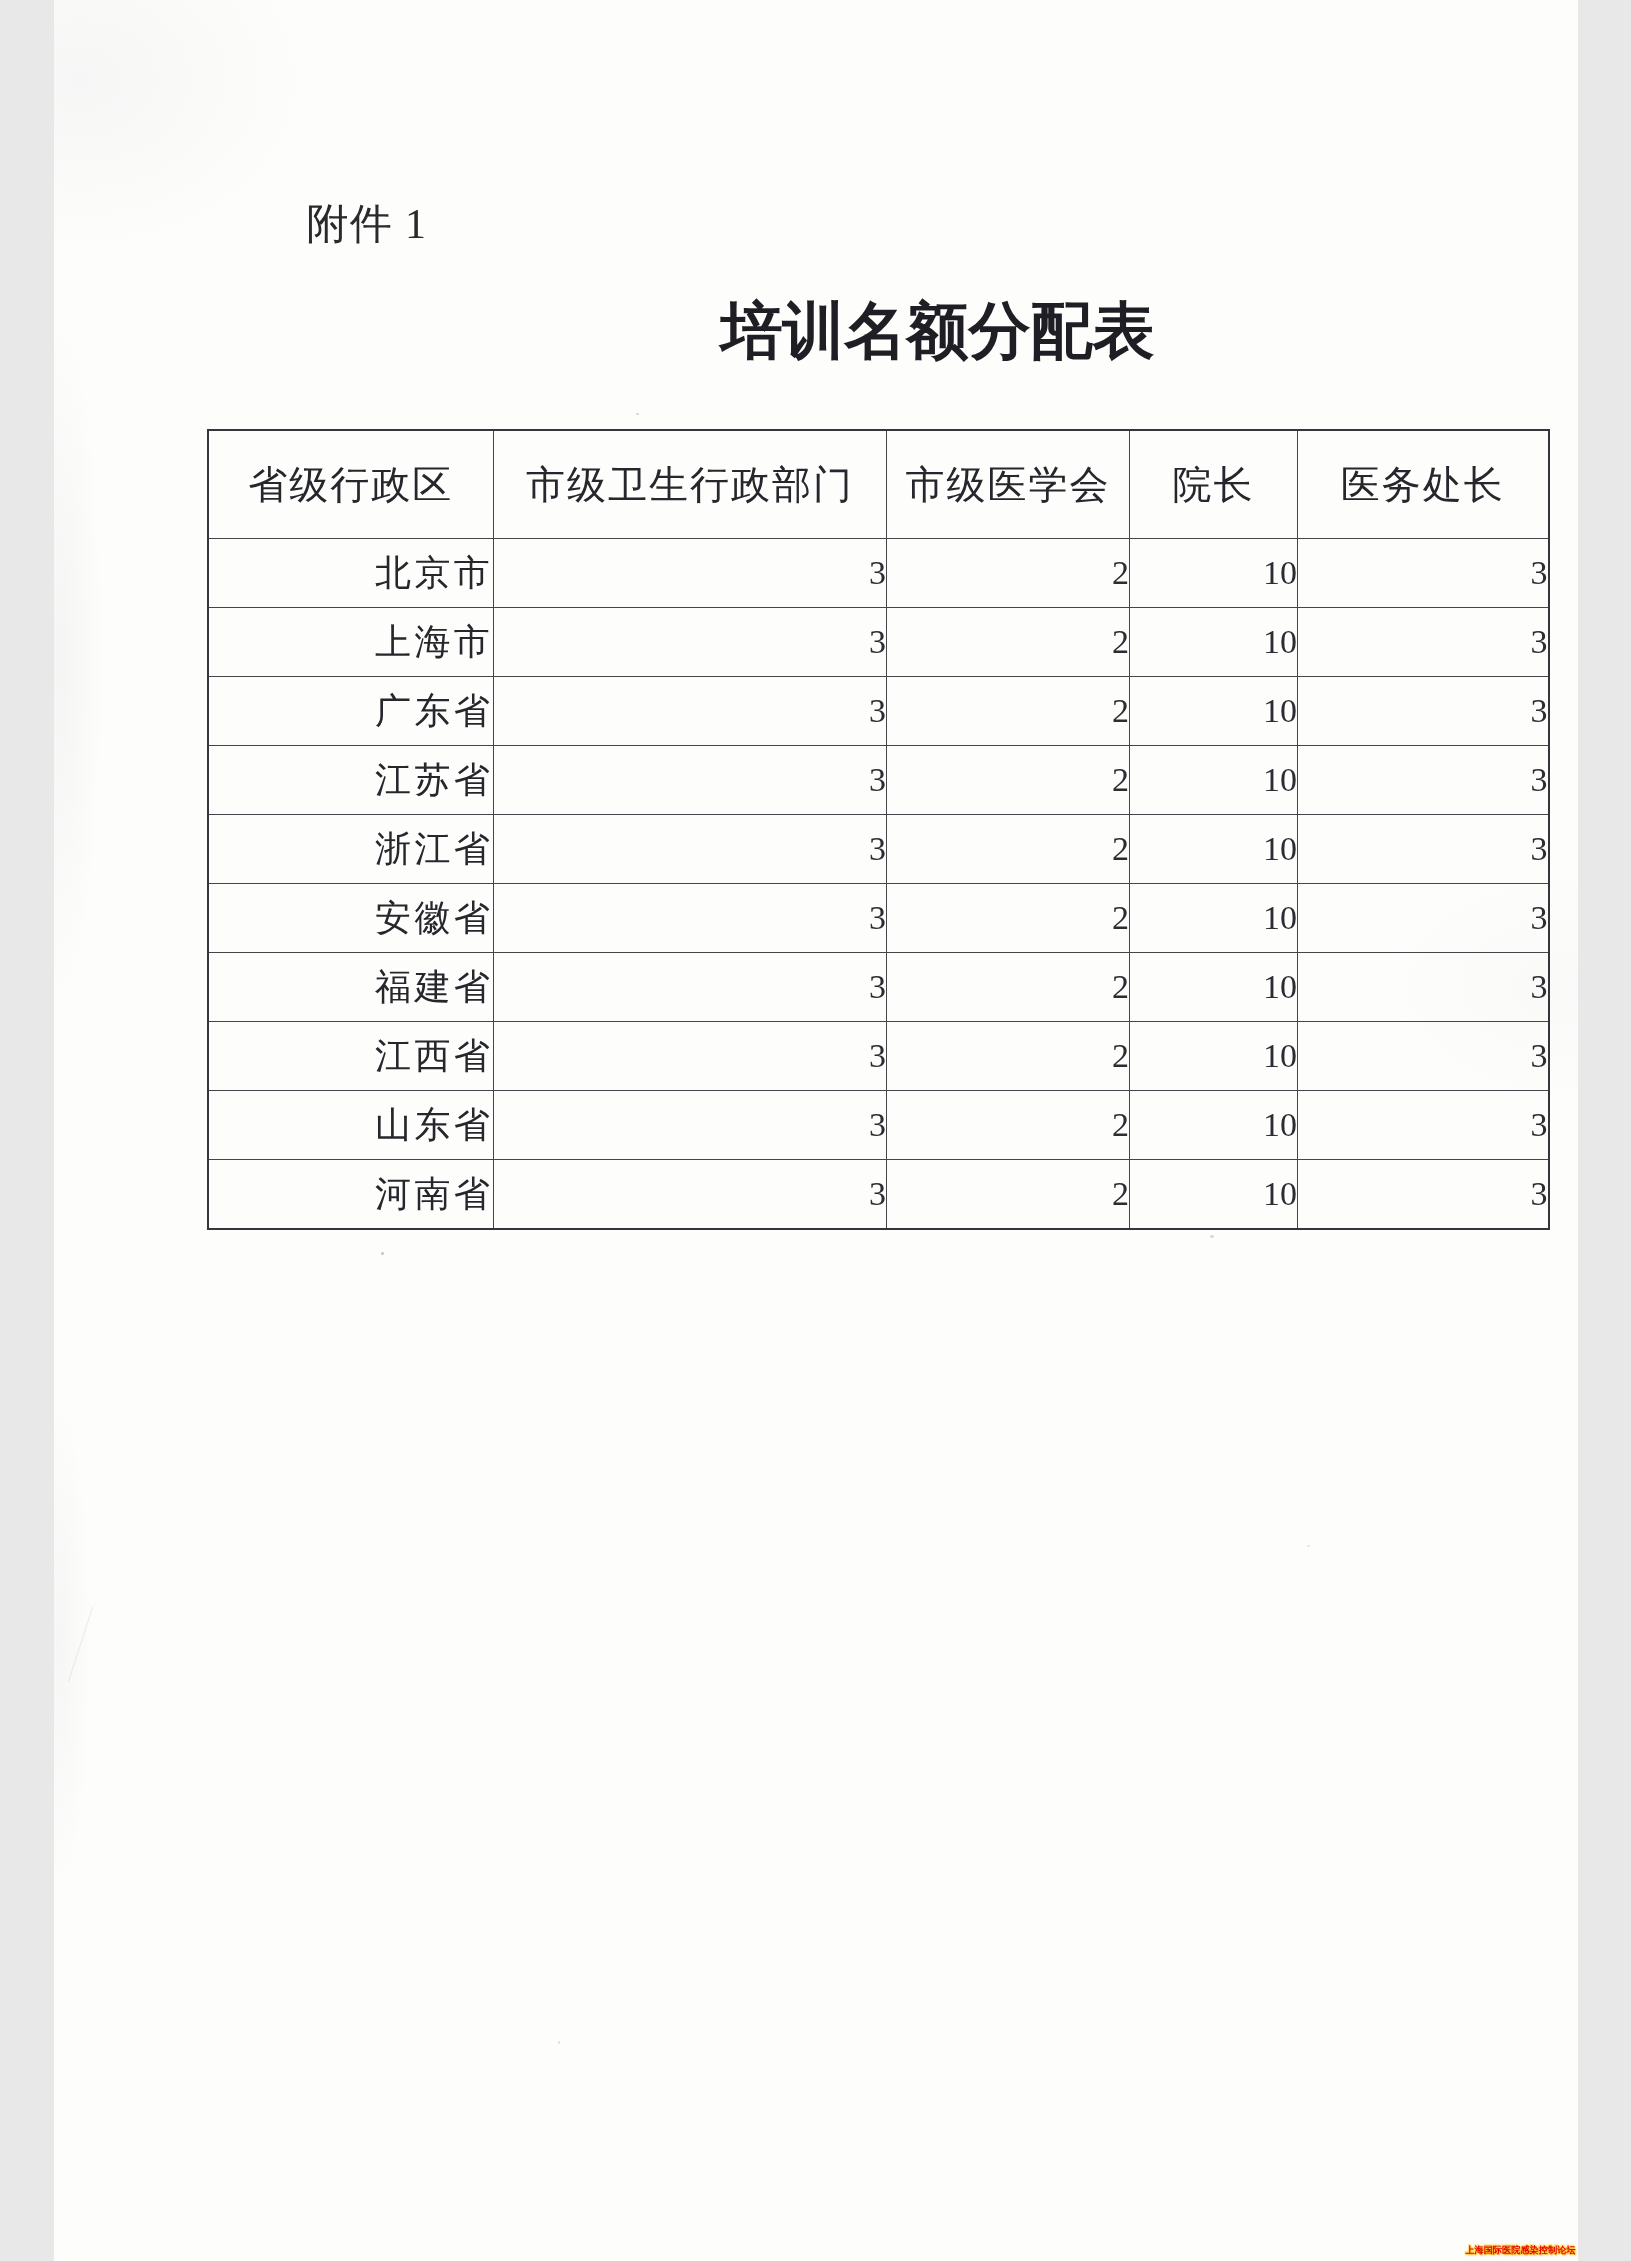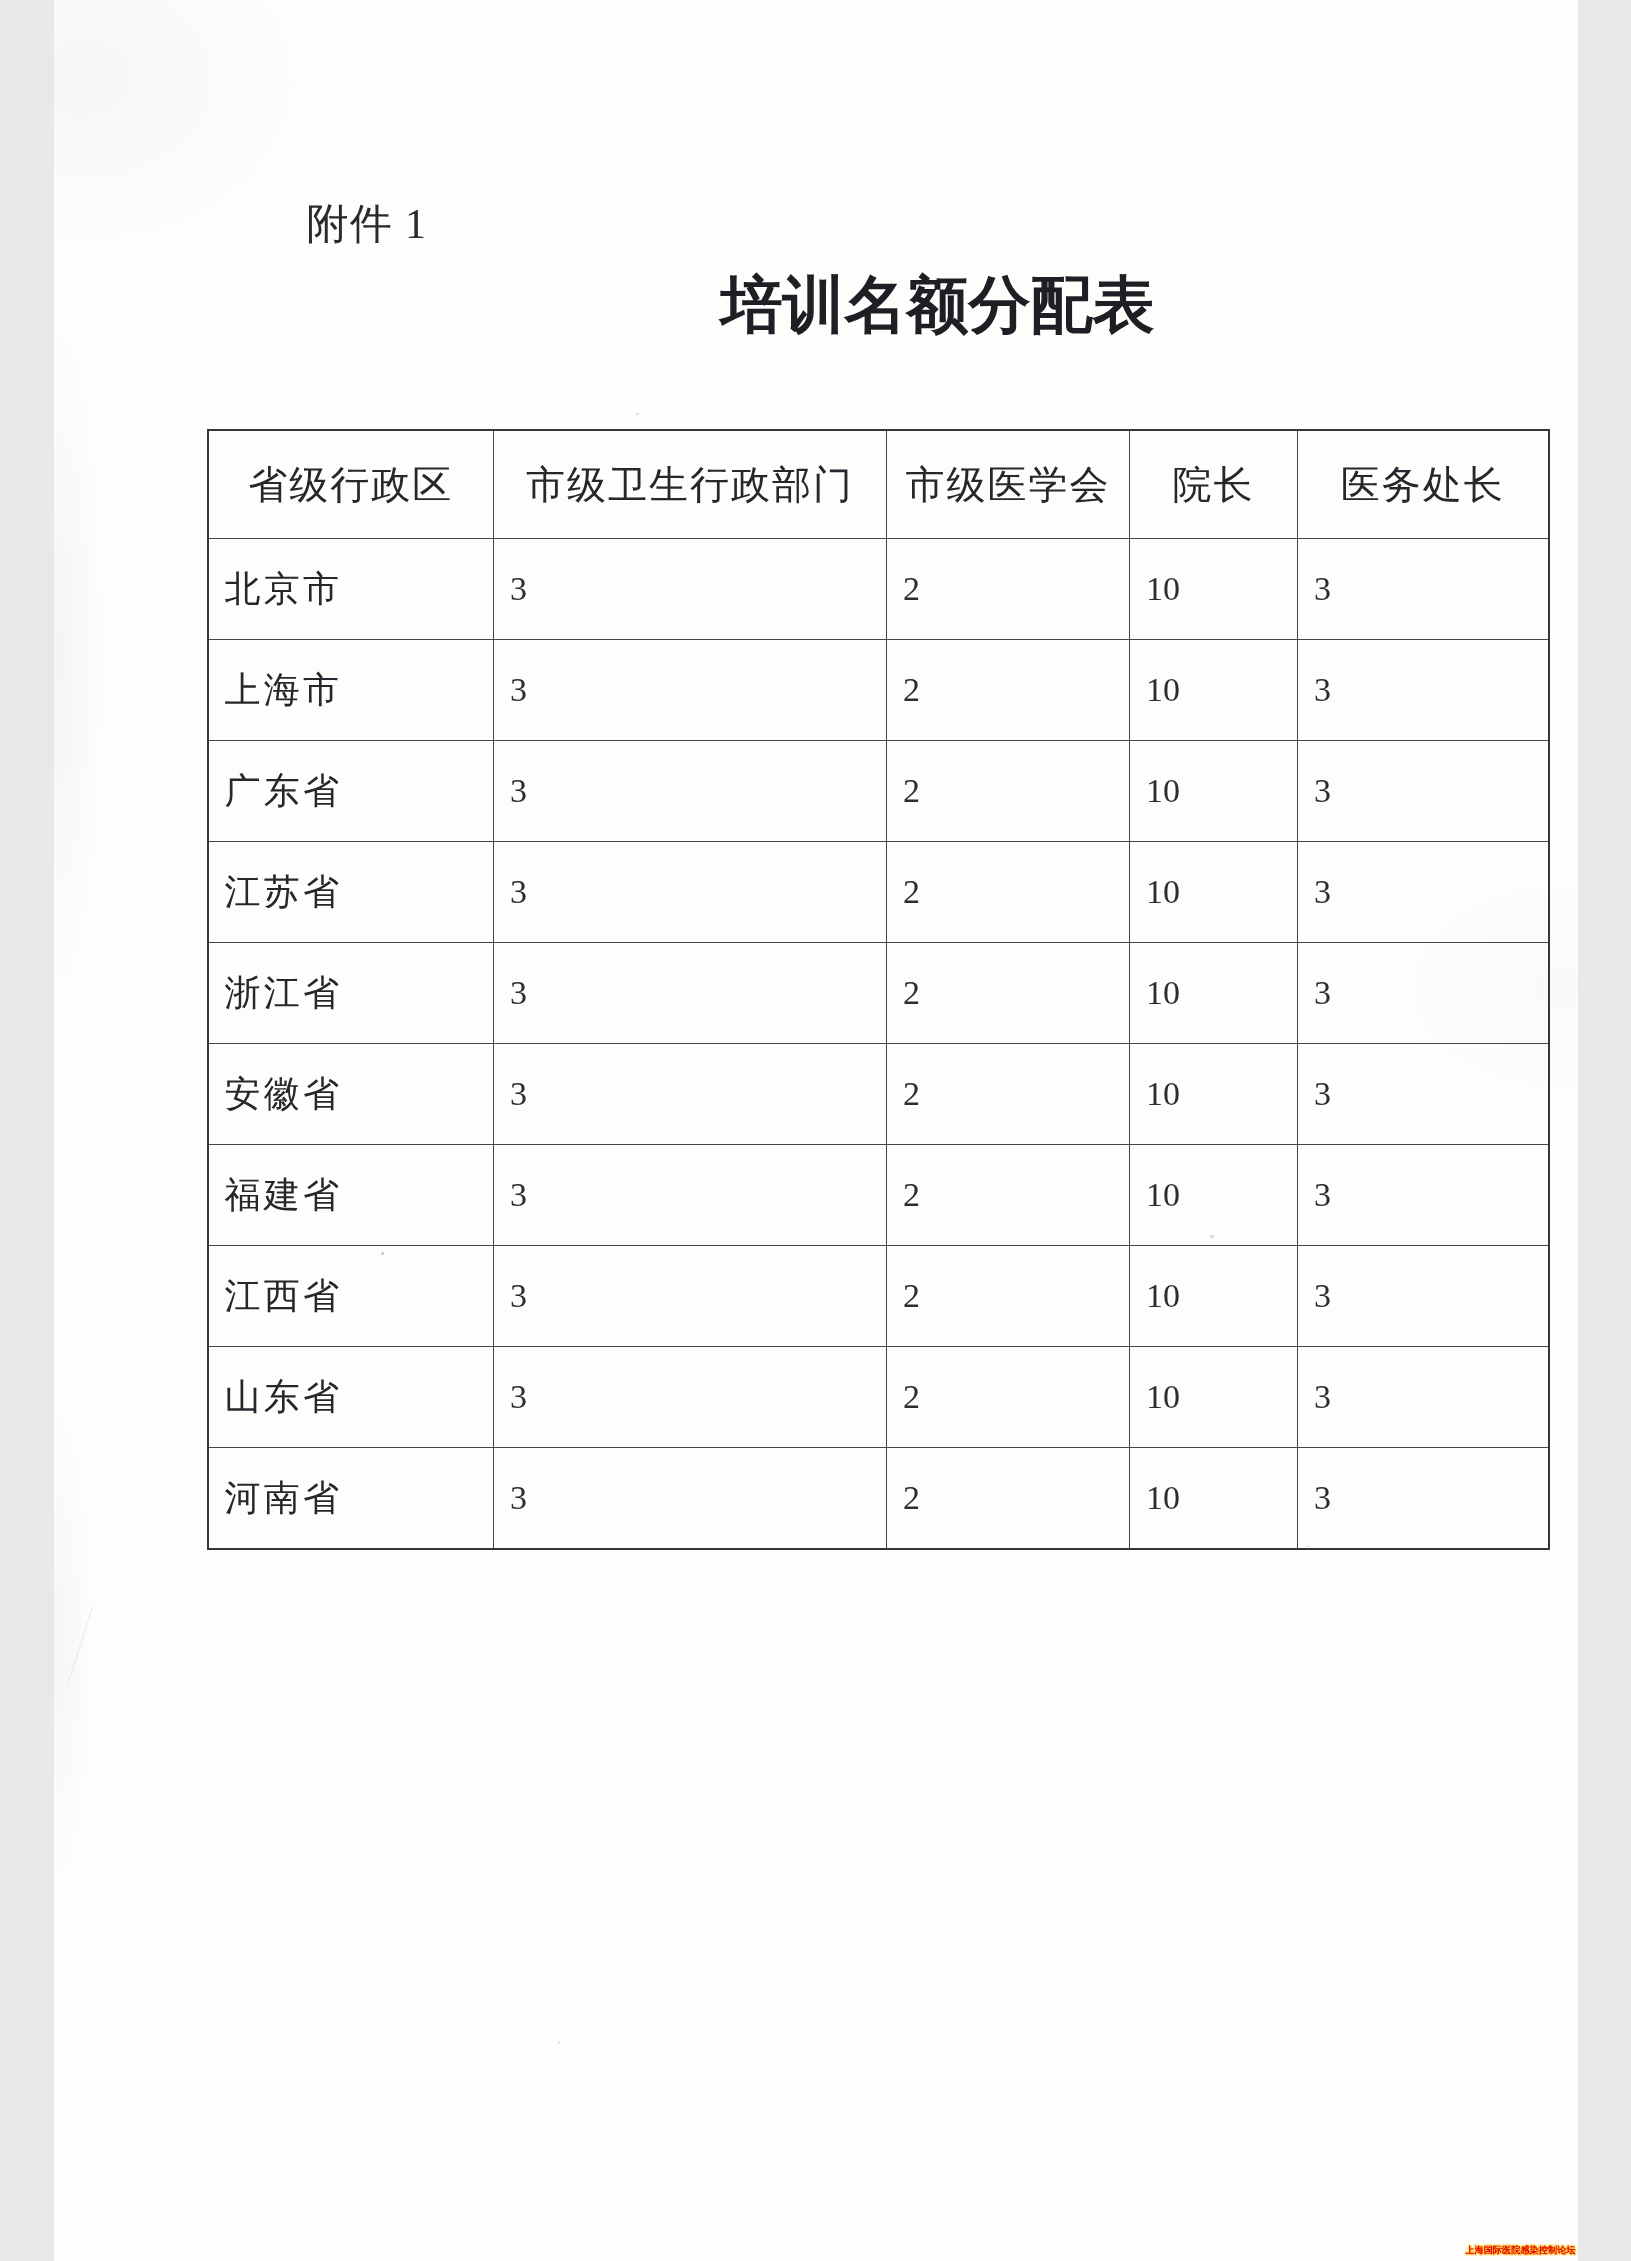--- a/index.html
+++ b/index.html
@@ -29,21 +29,21 @@
     top: 197px;
     font-size: 42px;
     line-height: 1.3;
     letter-spacing: 1.3px;
     color: #2a2a2e;
   }
 
   .doc-title {
     position: absolute;
     left: 667px;
-    top: 264px;
+    top: 290px;
     font-size: 62px;
     font-weight: bold;
     line-height: 1.35;
     letter-spacing: 0px;
     color: #1e1e24;
     white-space: nowrap;
   }
 
   table.quota-table {
     position: absolute;
@@ -66,25 +66,25 @@
     font-size: 39px;
     font-weight: normal;
     letter-spacing: 2px;
     text-align: center;
     vertical-align: middle;
     color: #26262c;
     padding: 8px;
   }
   .quota-table td {
     height: 68px;
-    text-align: left;
+    text-align: right;
     vertical-align: middle;
     font-size: 34px;
     color: #2c2c32;
-    padding: 16px;
+    padding: 0;
   }
   .quota-table td.region-cell {
     font-size: 36px;
     letter-spacing: 3.3px;
     color: #26262c;
   }
 
   .watermark {
     position: absolute;
     right: 2px;

